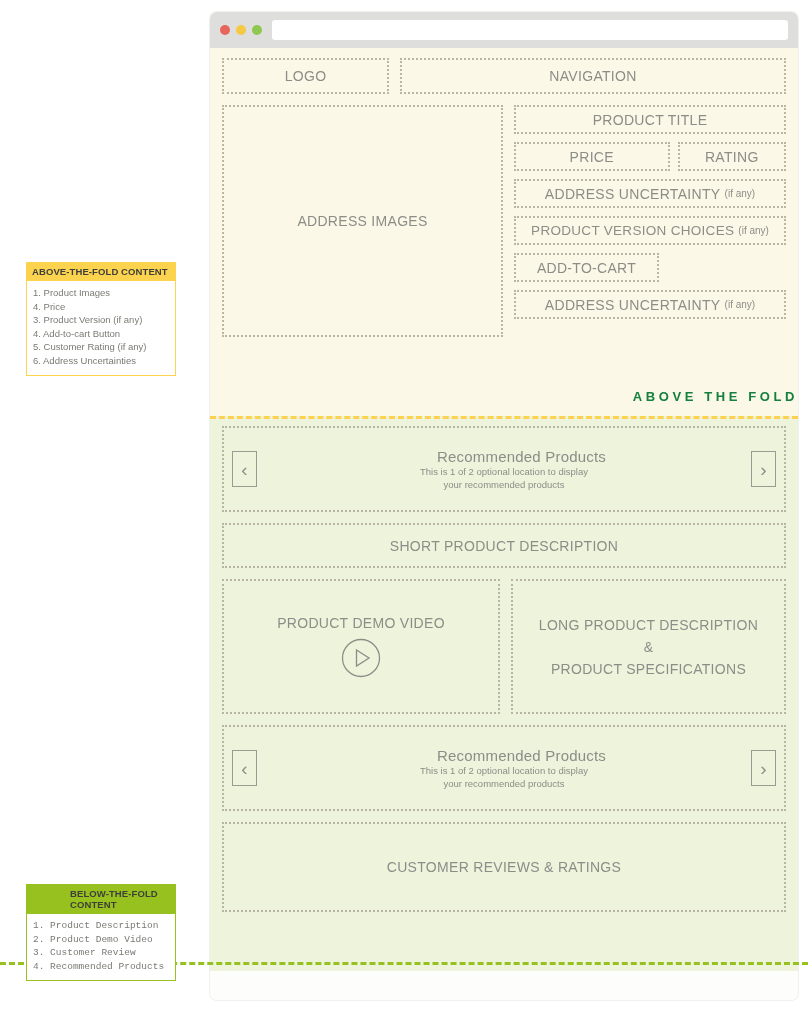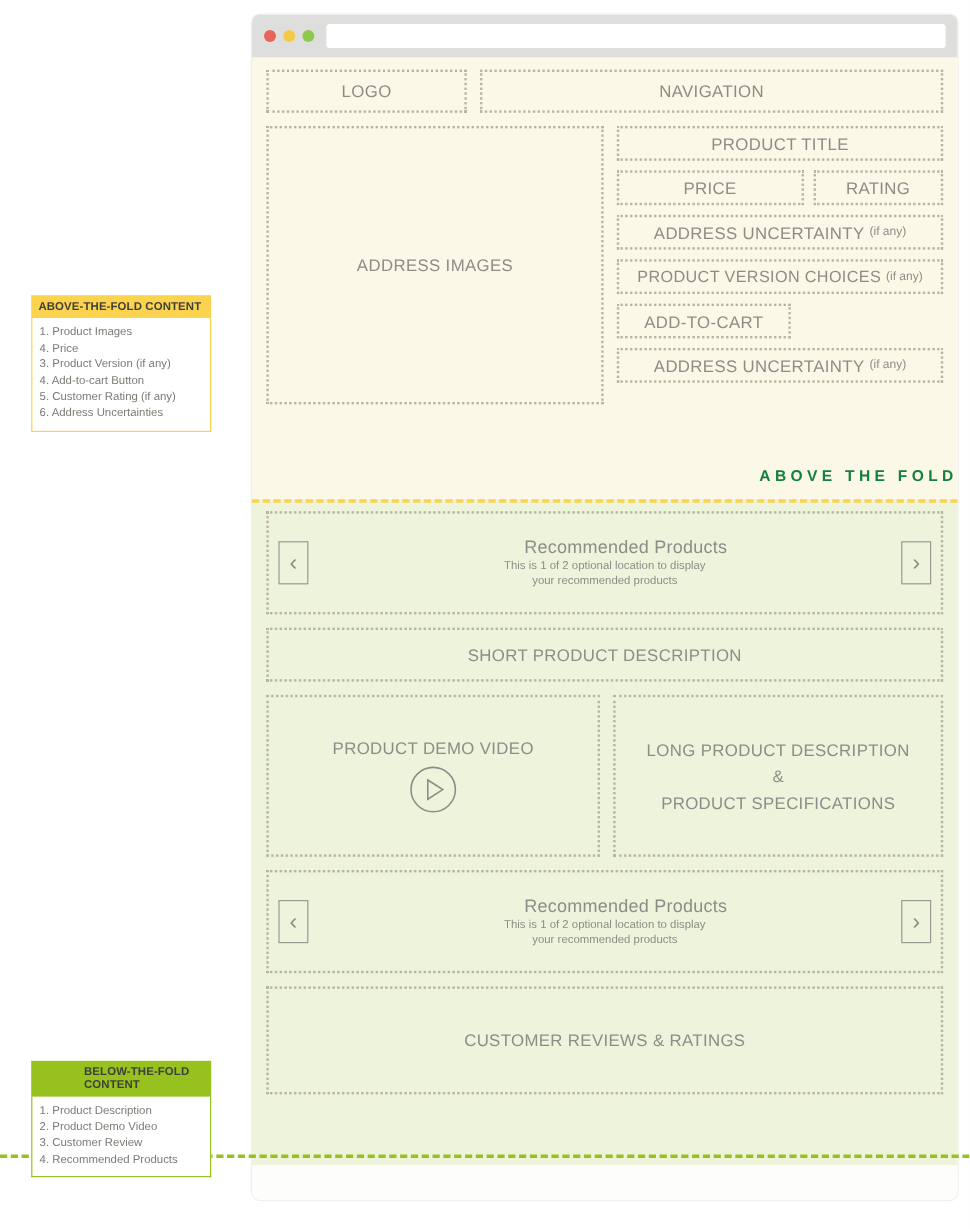--- a/index.html
+++ b/index.html
@@ -266,30 +266,30 @@
     padding: 5px 6px 7px 6px;
     background: #ffffff;
   }
   .legend-body div {
     font-size: 9.5px;
     color: #7a7a74;
     line-height: 13.6px;
   }
   #legend-above {
     left: 26px;
-    top: 246px;
+    top: 262px;
   }
   #legend-above .legend-head { background: #fbd34f; }
   #legend-above .legend-body { border-color: #fbd34f; }
   #legend-below {
     left: 26px;
     top: 884px;
   }
   #legend-below .legend-head { background: #97c11f; padding-left: 44px; }
-  #legend-below .legend-body { border-color: #97c11f; }
+  #legend-below .legend-body { border-color: #97c11f; font-family: Liberation Mono, monospace; }
 </style>
 </head>
 <body>
 
 <div id="browser-window">
 
   <div id="browser-chrome">
     <div class="dots">
       <span class="dot red"></span>
       <span class="dot yellow"></span>

